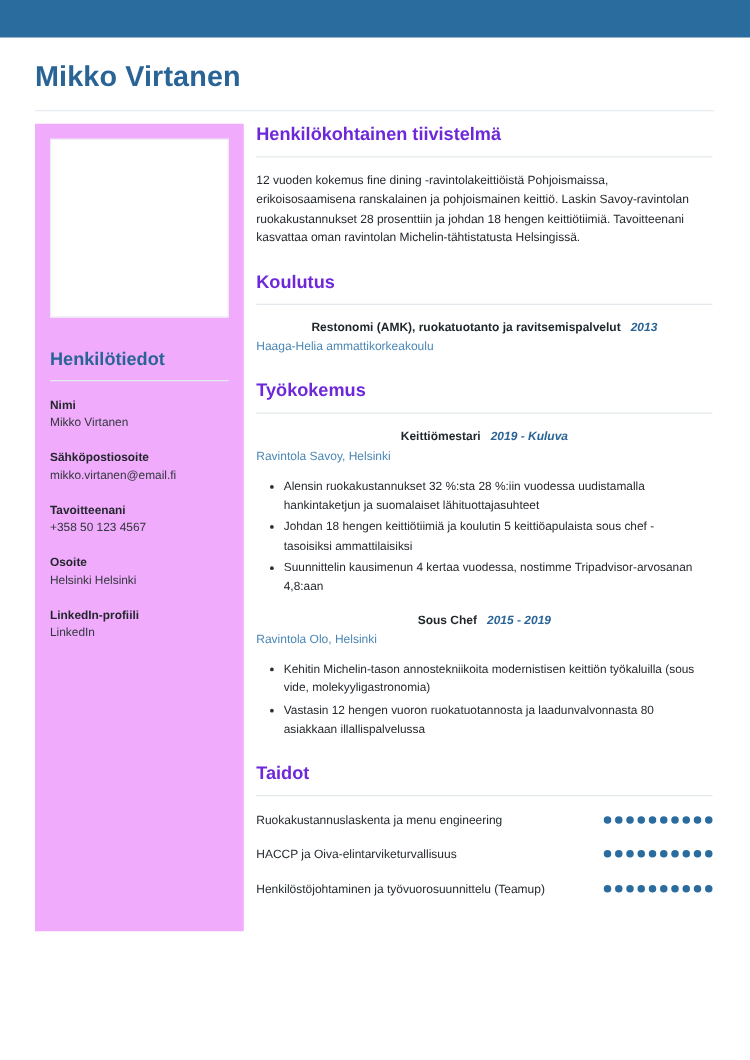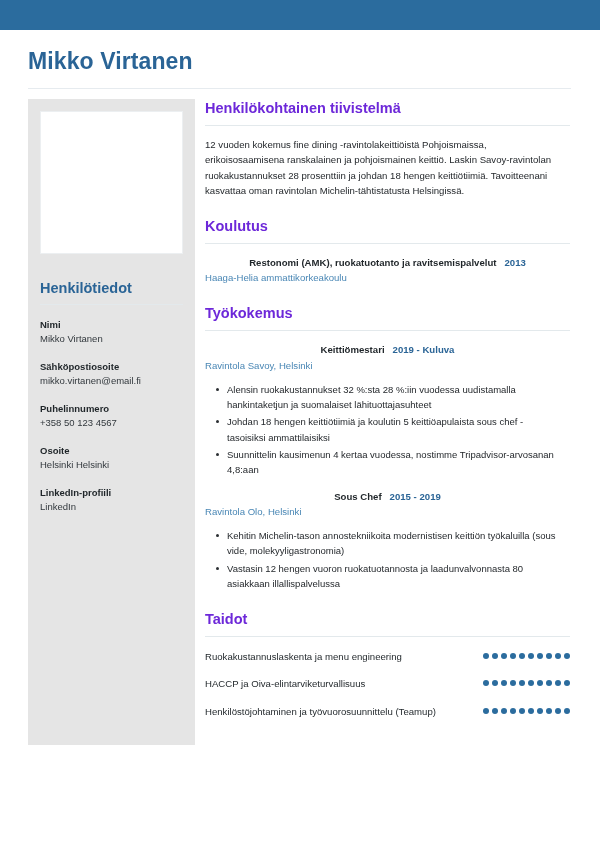--- a/index.html
+++ b/index.html
@@ -59,21 +59,21 @@
   .columns {
     display: flex;
     align-items: flex-start;
     padding: 0;
   }
   
   .sidebar {
     width: 167px;
     margin-left: 28px;
     margin-top: 10px;
-    background: #e5e5e5;
+    background: #f0abfc;
     padding: 0 0 22px 0;
     box-sizing: border-box;
     min-height: 685px;
   }
   .photo-frame {
     width: 143px;
     height: 143px;
     margin: 12px auto 0 auto;
     background: #ffffff;
     border: 1px solid #eceff1;
@@ -157,20 +157,21 @@
     line-height: 1.5;
     max-width: 268px;
   }
   .entry-date {
     font-size: 9.6px;
     font-weight: bold;
     color: #2a6496;
     white-space: nowrap;
     line-height: 1.5;
     padding-left: 8px;
+    font-style: italic;
   }
   .entry-org {
     font-size: 9.6px;
     color: #4a87b5;
     line-height: 1.55;
     margin-top: 1px;
   }
   .bullets {
     margin: 8px 0 0 0;
     padding-left: 22px;
@@ -247,21 +248,21 @@
 
           <div class="field">
             <div class="field-label">Nimi</div>
             <div class="field-value">Mikko Virtanen</div>
           </div>
           <div class="field">
             <div class="field-label">Sähköpostiosoite</div>
             <div class="field-value">mikko.virtanen@email.fi</div>
           </div>
           <div class="field">
-            <div class="field-label">Puhelinnumero</div>
+            <div class="field-label">Tavoitteenani</div>
             <div class="field-value">+358 50 123 4567</div>
           </div>
           <div class="field">
             <div class="field-label">Osoite</div>
             <div class="field-value">Helsinki Helsinki</div>
           </div>
           <div class="field">
             <div class="field-label">LinkedIn-profiili</div>
             <div class="field-value">LinkedIn</div>
           </div>

